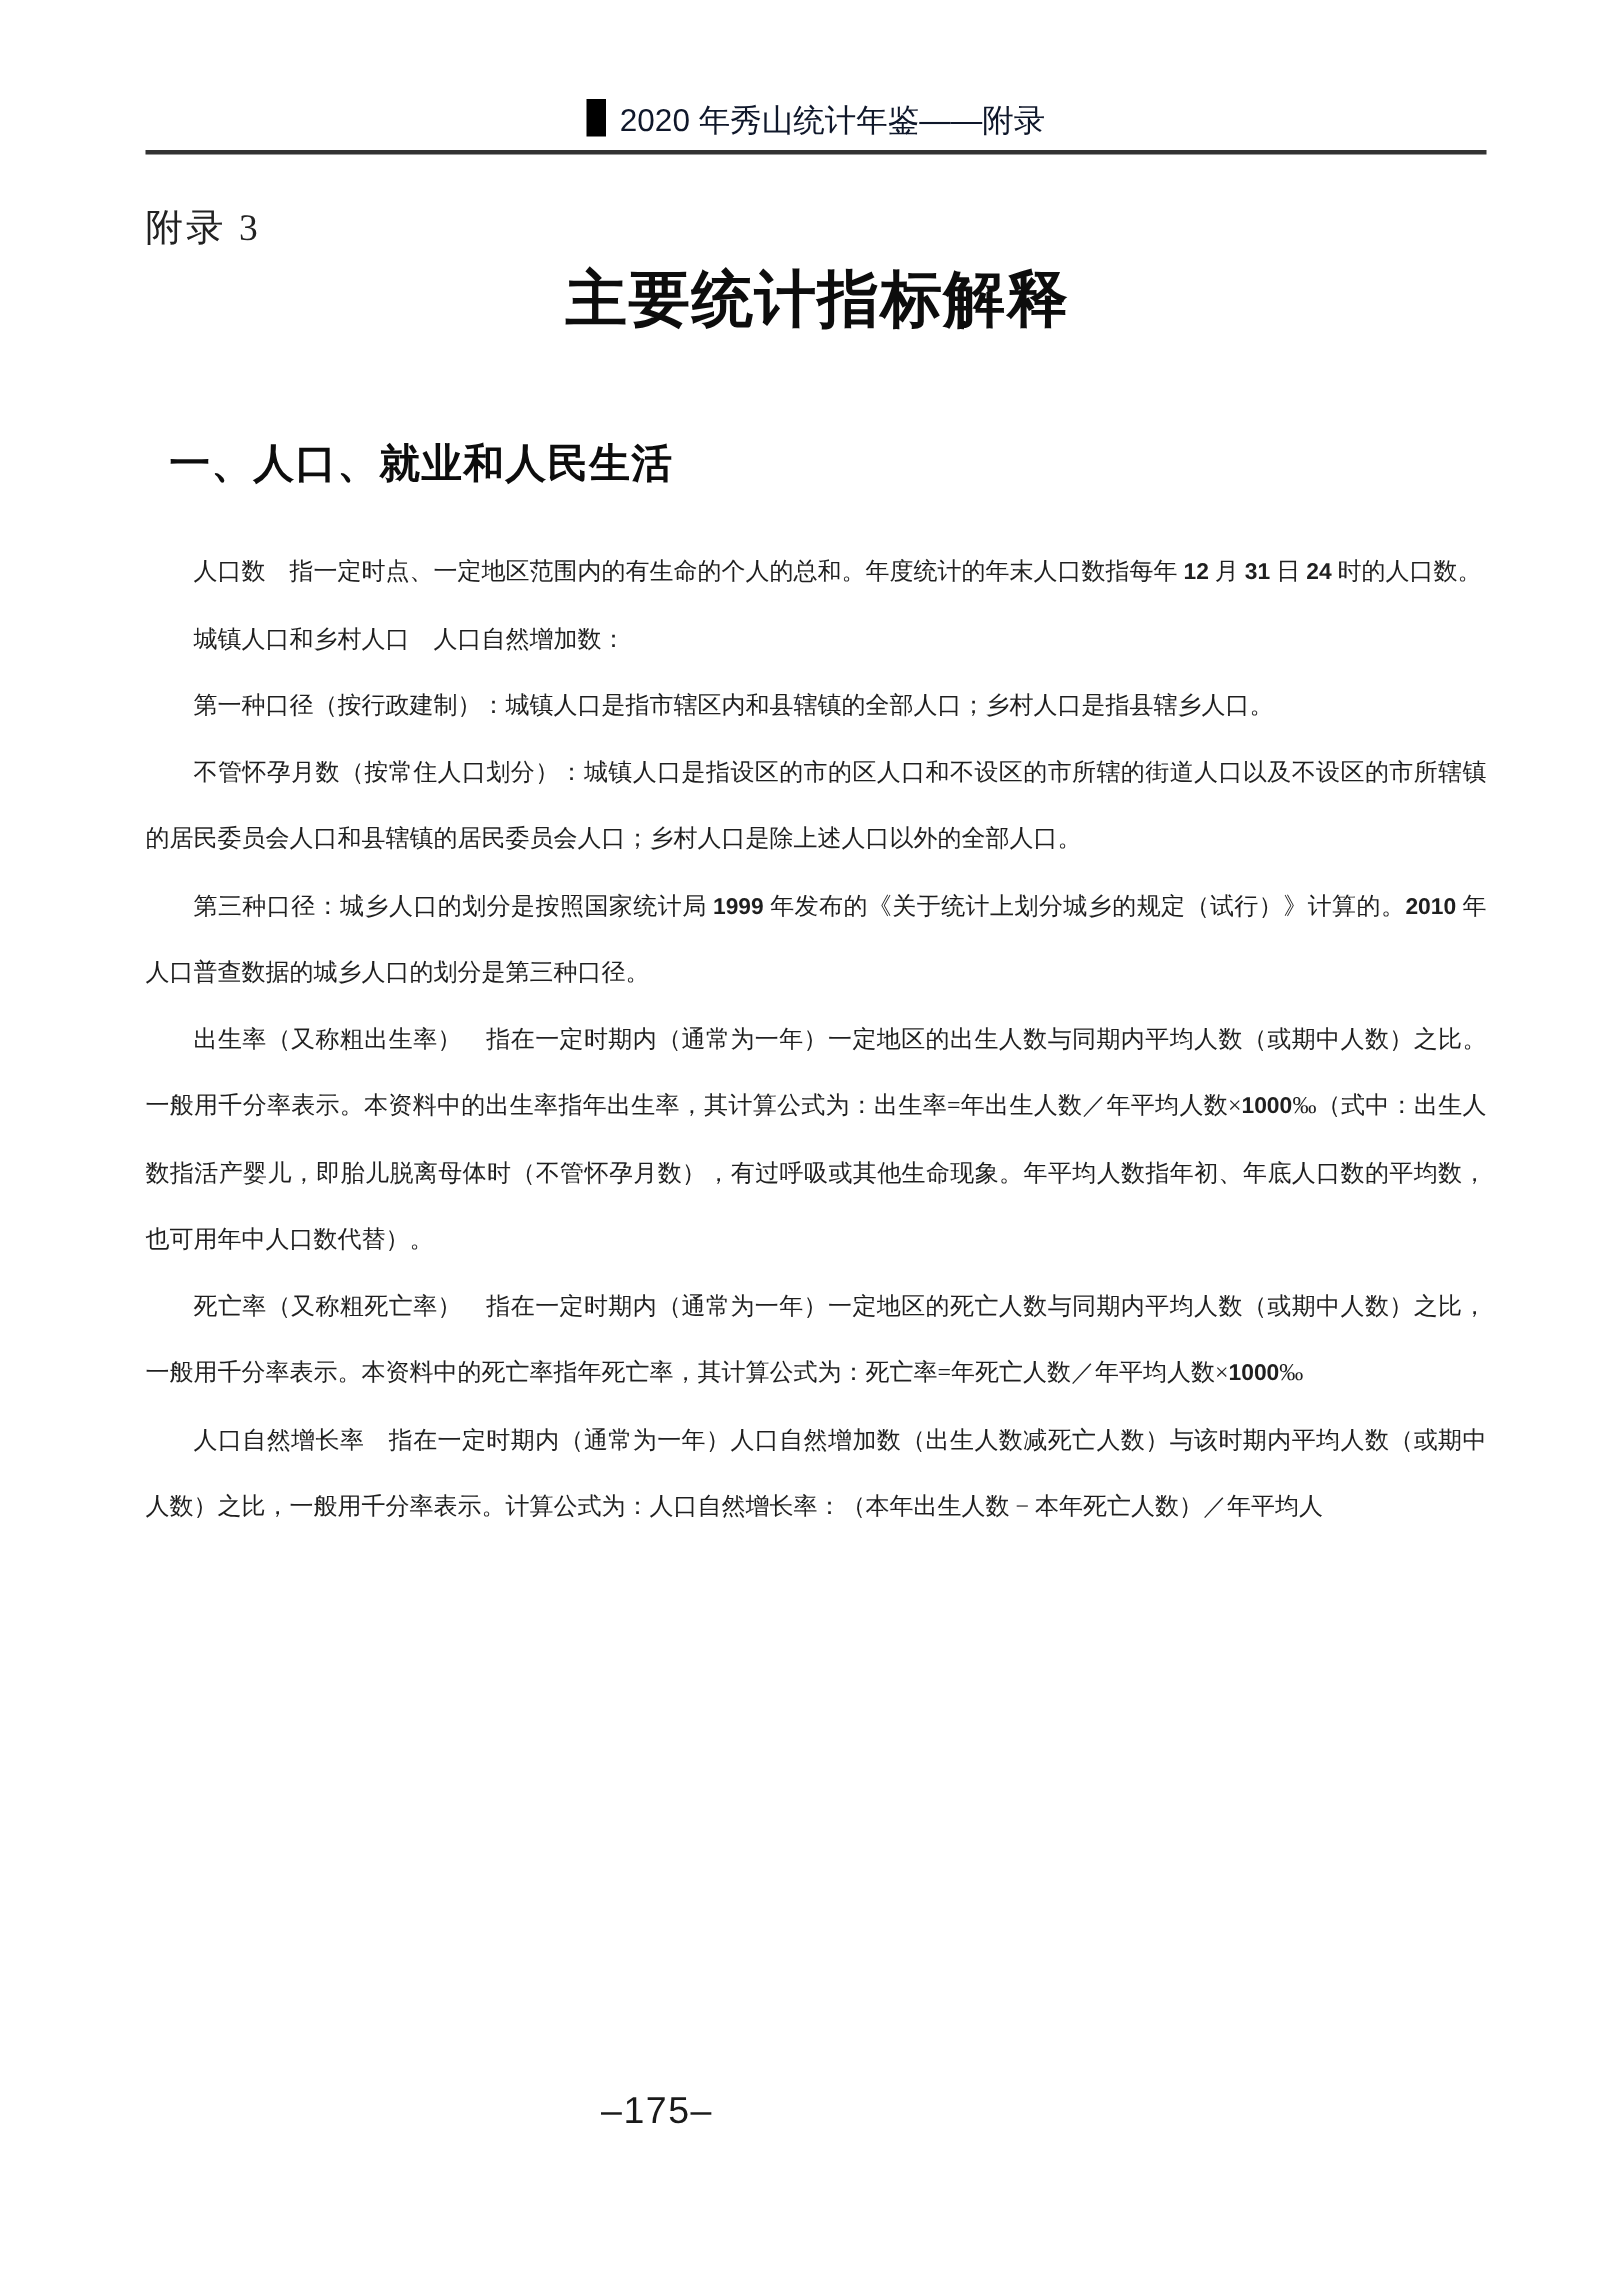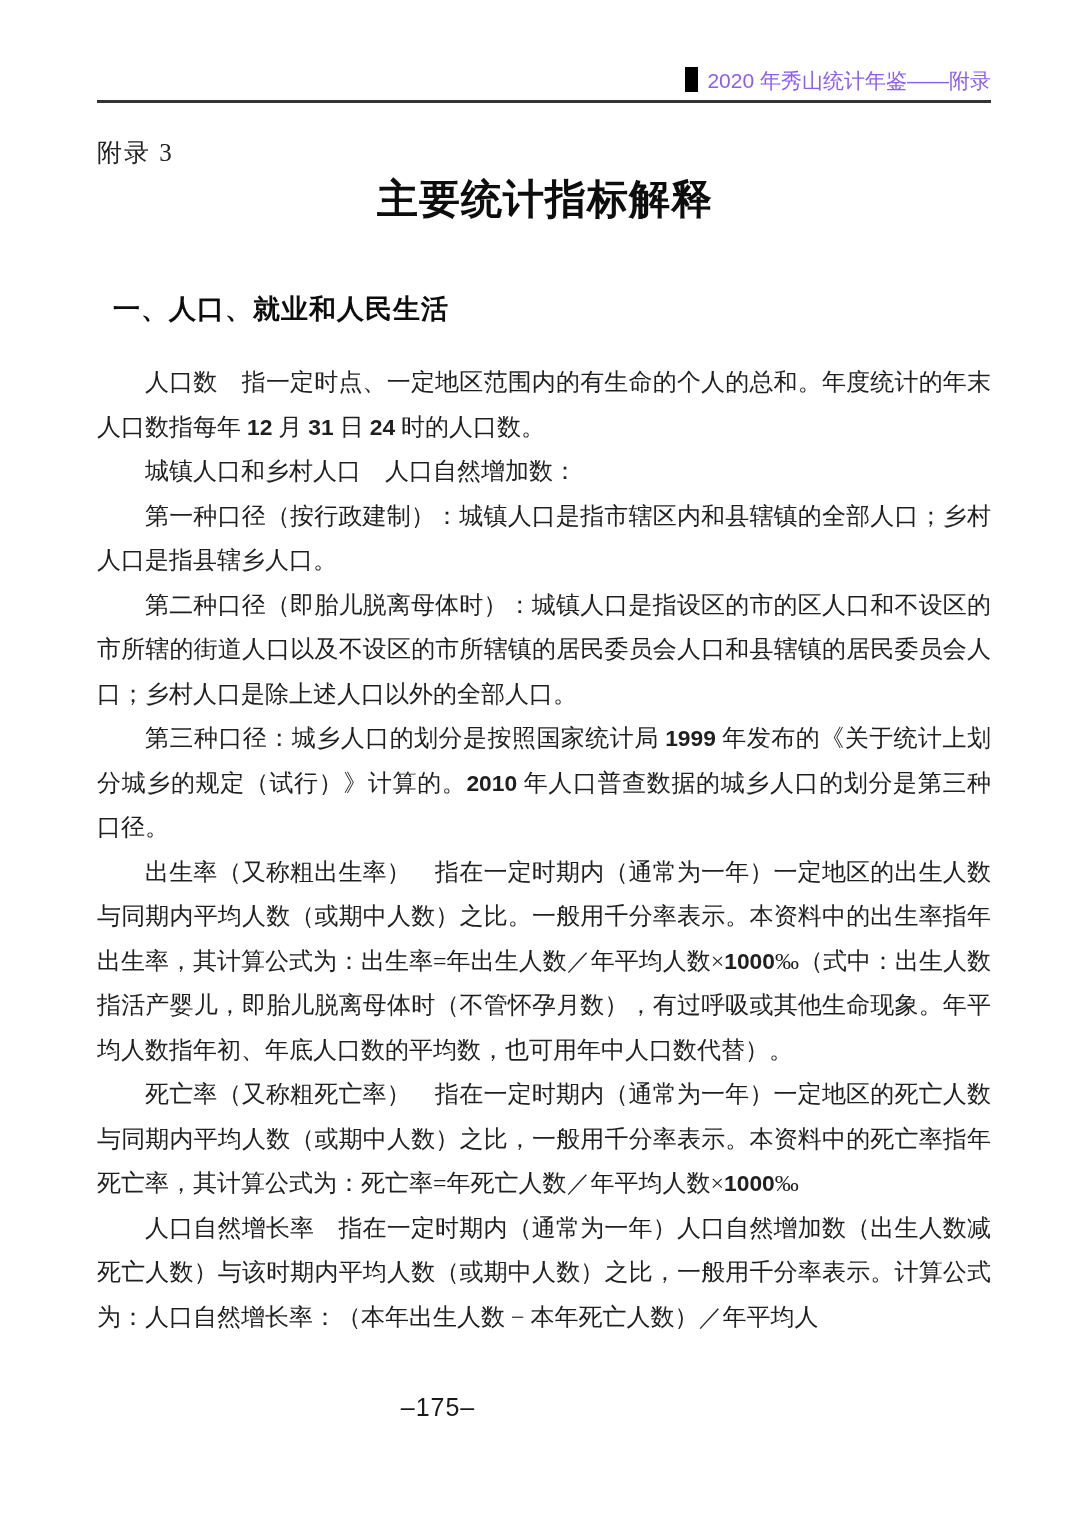--- a/index.html
+++ b/index.html
@@ -15,25 +15,25 @@
     color: #1b1b1b;
     overflow: hidden;
     font-family: "Liberation Serif", "DejaVu Serif", serif;
   }
   
   .page-header {
     position: absolute;
     top: 66px;
     left: 97px;
     width: 894px;
-    text-align: right;
+    text-align: center;
     font-family: "Liberation Sans", "DejaVu Sans", sans-serif;
     font-size: 21px;
     line-height: 30px;
-    color: #8b5cf6;
+    color: #0f172a;
     white-space: nowrap;
   }
   .header-marker {
     display: inline-block;
     width: 13px;
     height: 25px;
     background: #000000;
     vertical-align: -4px;
     margin-right: 9px;
   }
@@ -81,21 +81,21 @@
     line-height: 38px;
     color: #0d0d0d;
     letter-spacing: 1px;
   }
   
   .body-text {
     position: absolute;
     top: 360px;
     left: 97px;
     width: 894px;
-    font-size: 24px;
+    font-size: 16px;
     line-height: 44.5px;
     color: #1f1f1f;
     text-align: justify;
   }
   .para {
     margin: 0;
     text-indent: 2em;
   }
   .para .num {
     font-family: "Liberation Sans", "DejaVu Sans", sans-serif;
@@ -130,21 +130,21 @@
   <div class="appendix-label">附录 3</div>
 
   <h1 class="doc-title">主要统计指标解释</h1>
 
   <h2 class="section-heading">一、人口、就业和人民生活</h2>
 
   <div class="body-text">
       <p class="para">人口数　指一定时点、一定地区范围内的有生命的个人的总和。年度统计的年末人口数指每年 <span class="num">12</span> 月 <span class="num">31</span> 日 <span class="num">24</span> 时的人口数。</p>
       <p class="para">城镇人口和乡村人口　人口自然增加数：</p>
       <p class="para">第一种口径（按行政建制）：城镇人口是指市辖区内和县辖镇的全部人口；乡村人口是指县辖乡人口。</p>
-      <p class="para">第二种口径（即胎儿脱离母体时）：城镇人口是指设区的市的区人口和不设区的市所辖的街道人口以及不设区的市所辖镇的居民委员会人口和县辖镇的居民委员会人口；乡村人口是除上述人口以外的全部人口。</p>
+      <p class="para">不管怀孕月数（按常住人口划分）：城镇人口是指设区的市的区人口和不设区的市所辖的街道人口以及不设区的市所辖镇的居民委员会人口和县辖镇的居民委员会人口；乡村人口是除上述人口以外的全部人口。</p>
       <p class="para">第三种口径：城乡人口的划分是按照国家统计局 <span class="num">1999</span> 年发布的《关于统计上划分城乡的规定（试行）》计算的。<span class="num">2010</span> 年人口普查数据的城乡人口的划分是第三种口径。</p>
       <p class="para">出生率（又称粗出生率）　指在一定时期内（通常为一年）一定地区的出生人数与同期内平均人数（或期中人数）之比。一般用千分率表示。本资料中的出生率指年出生率，其计算公式为：出生率=年出生人数／年平均人数×<span class="num">1000</span>‰（式中：出生人数指活产婴儿，即胎儿脱离母体时（不管怀孕月数），有过呼吸或其他生命现象。年平均人数指年初、年底人口数的平均数，也可用年中人口数代替）。</p>
       <p class="para">死亡率（又称粗死亡率）　指在一定时期内（通常为一年）一定地区的死亡人数与同期内平均人数（或期中人数）之比，一般用千分率表示。本资料中的死亡率指年死亡率，其计算公式为：死亡率=年死亡人数／年平均人数×<span class="num">1000</span>‰</p>
       <p class="para">人口自然增长率　指在一定时期内（通常为一年）人口自然增加数（出生人数减死亡人数）与该时期内平均人数（或期中人数）之比，一般用千分率表示。计算公式为：人口自然增长率：（本年出生人数 − 本年死亡人数）／年平均人</p>
     </div>
 
   <div class="page-number">–175–</div>
 
 </div>
 

